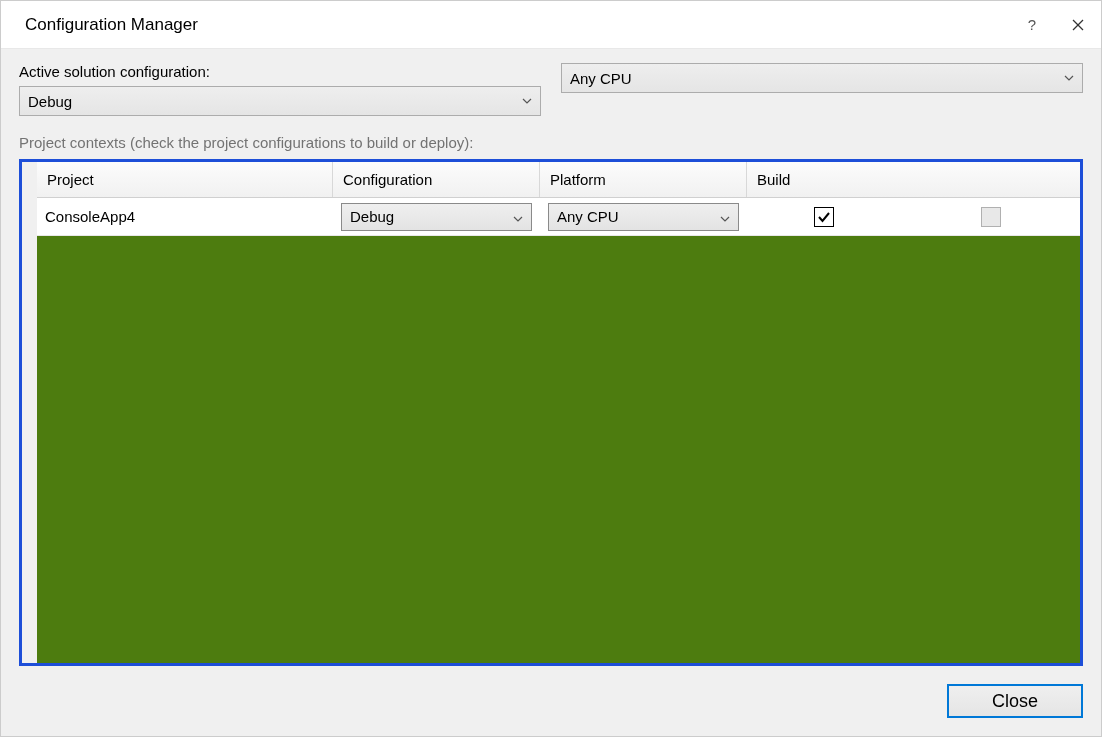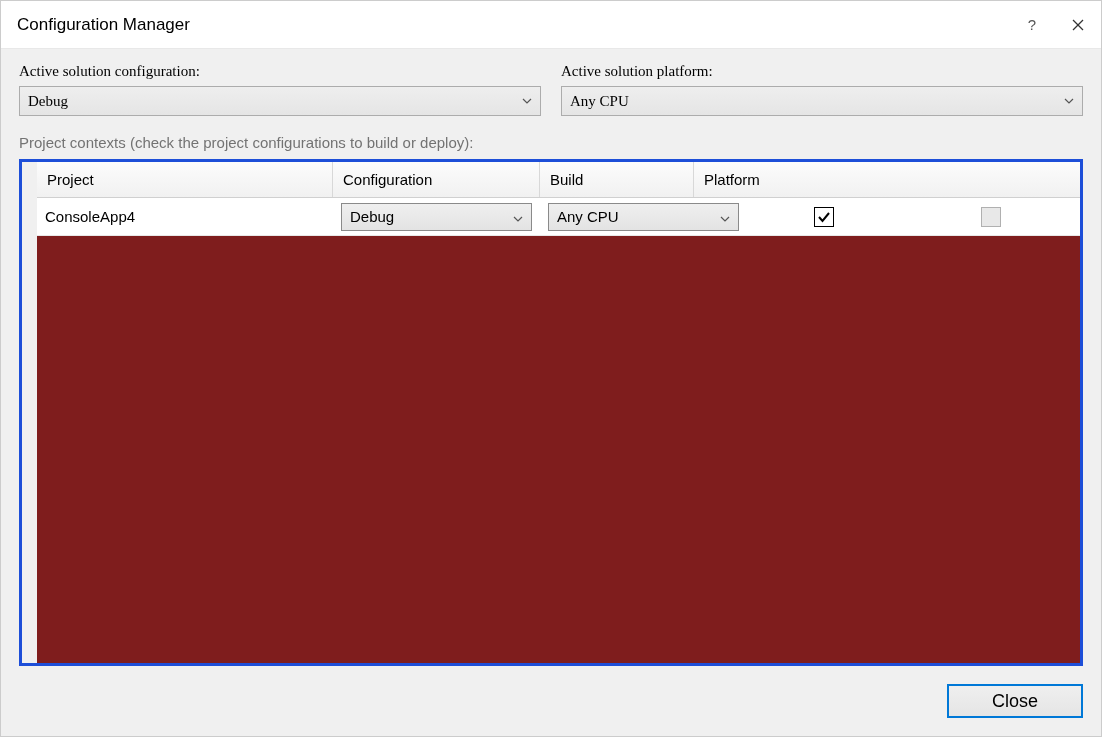--- a/index.html
+++ b/index.html
@@ -20,21 +20,21 @@
       height: 100%;
       border: 1px solid #ccc;
       display: flex;
       flex-direction: column;
       background: #fff;
     }
     .titlebar {
       height: 48px;
       display: flex;
       align-items: center;
-      padding-left: 16px;
+      padding-left: 24px;
       background: #fff;
       border-bottom: 1px solid #e8e8e8;
     }
     .titlebar-title {
       font-size: 17px;
       color: #000;
       flex: 1;
     }
     .titlebar-buttons {
       display: flex;
@@ -62,21 +62,20 @@
       flex-direction: column;
     }
     .top-row {
       display: flex;
       gap: 20px;
     }
     .top-col {
       flex: 1;
       display: flex;
       flex-direction: column;
-      font-family: Liberation Serif, serif;
     }
     .label {
       color: #000;
       margin-bottom: 6px;
       font-size: 15px;
     }
     .combo {
       height: 30px;
       background: linear-gradient(#eeeeee, #e5e5e5);
       border: 1px solid #acacac;
@@ -123,21 +122,21 @@
       font-size: 15px;
       color: #000;
       display: flex;
       align-items: center;
     }
     .grid-header-cell:last-child {
       border-right: none;
     }
     .grid-body {
       flex: 1;
-      background: #7f1d1d;
+      background: #4d7c0f;
     }
     .grid-row {
       display: flex;
       height: 38px;
       background: #fff;
       border-bottom: 1px solid #e8e8e8;
     }
     .grid-cell {
       padding: 4px 8px;
       display: flex;
@@ -222,40 +221,39 @@
         <div class="combo">
           <span class="combo-text">Debug</span>
           <span class="combo-caret">
             <svg width="10" height="6" viewBox="0 0 10 6">
                 <path d="M1 1 L5 5 L9 1" fill="none" stroke="#555" stroke-width="1.2"></path>
               </svg>
           </span>
         </div>
       </div>
       <div class="top-col">
-        <div class="label">Active solution platform:</div>
         <div class="combo">
           <span class="combo-text">Any CPU</span>
           <span class="combo-caret">
             <svg width="10" height="6" viewBox="0 0 10 6">
                 <path d="M1 1 L5 5 L9 1" fill="none" stroke="#555" stroke-width="1.2"></path>
               </svg>
           </span>
         </div>
       </div>
     </div>
 
     <div class="section-label">Project contexts (check the project configurations to build or deploy):</div>
 
     <div class="grid-container">
       <div class="grid-header">
         <div class="grid-header-cell col-project">Project</div>
         <div class="grid-header-cell col-config">Configuration</div>
+        <div class="grid-header-cell col-platform">Platform</div>
         <div class="grid-header-cell col-build" style="justify-content:flex-start">Build</div>
-        <div class="grid-header-cell col-platform">Platform</div>
       </div>
       <div class="grid-body">
         <div class="grid-row">
           <div class="grid-cell col-project">ConsoleApp4</div>
           <div class="grid-cell col-config">
             <div class="cell-combo">
               <span class="cell-combo-text">Debug</span>
               <span>
                 <svg width="10" height="6" viewBox="0 0 10 6">
                     <path d="M1 1 L5 5 L9 1" fill="none" stroke="#555" stroke-width="1.2"></path>

